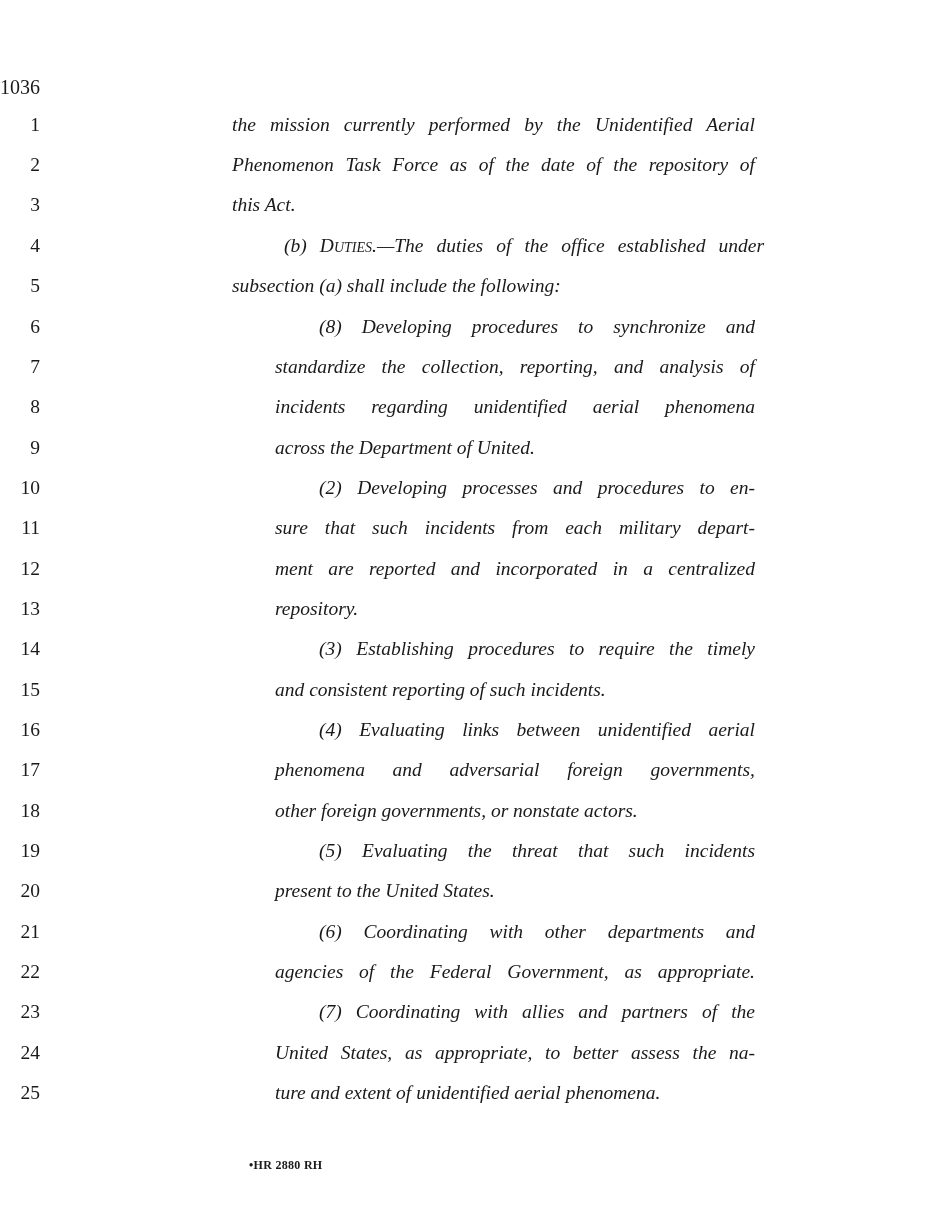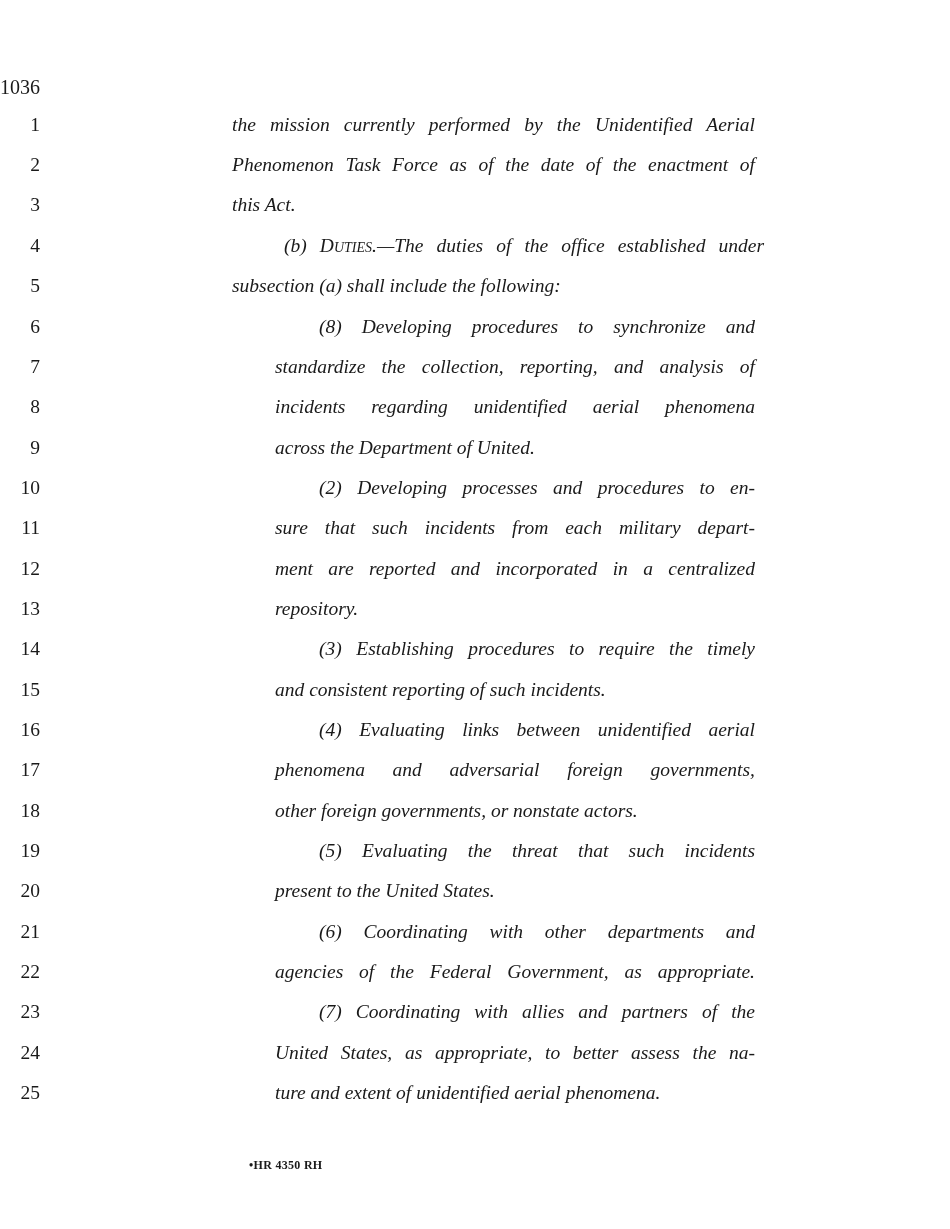--- a/index.html
+++ b/index.html
@@ -46,21 +46,21 @@
   <div class="page-number">1036</div>
 
   <div class="lines">
 
     <div class="line" style="top:0px">
       <span class="line-num">1</span>
       <span class="line-text indent0">the mission currently performed by the Unidentified Aerial</span>
     </div>
     <div class="line" style="top:40px">
       <span class="line-num">2</span>
-      <span class="line-text indent0">Phenomenon Task Force as of the date of the enactment of</span>
+      <span class="line-text indent0">Phenomenon Task Force as of the date of the repository of</span>
     </div>
     <div class="line" style="top:80px">
       <span class="line-num">3</span>
       <span class="line-text indent0 last">this Act.</span>
     </div>
     <div class="line" style="top:121px">
       <span class="line-num">4</span>
       <span class="line-text indent1"><span>(b) </span><span class="smallcaps">Duties</span><span>.—The duties of the office established under</span></span>
     </div>
     <div class="line" style="top:161px">
@@ -142,14 +142,14 @@
     <div class="line" style="top:928px">
       <span class="line-num">24</span>
       <span class="line-text para">United States, as appropriate, to better assess the na-</span>
     </div>
     <div class="line" style="top:968px">
       <span class="line-num">25</span>
       <span class="line-text para last">ture and extent of unidentified aerial phenomena.</span>
     </div>
   </div>
 
-  <div class="footer">•HR 4350 RH</div>
+  <div class="footer">•HR 2880 RH</div>
 </div>
 
 </body></html>

